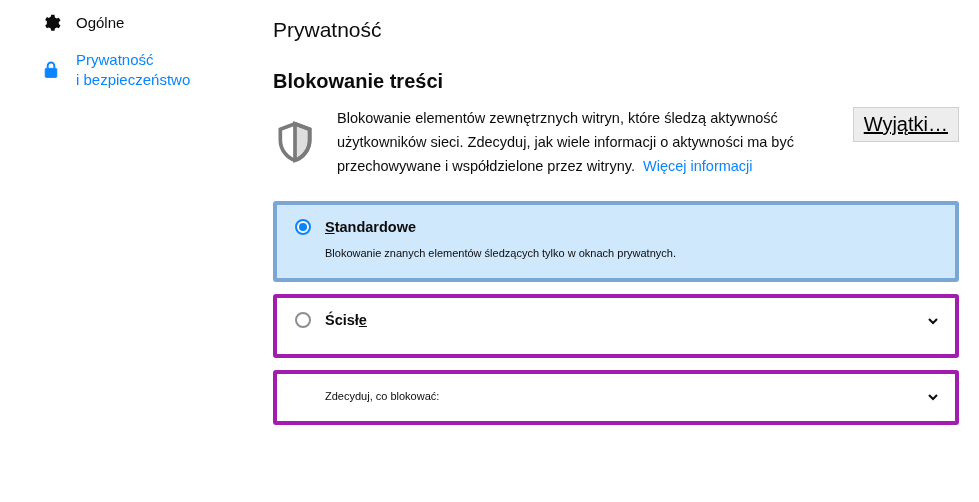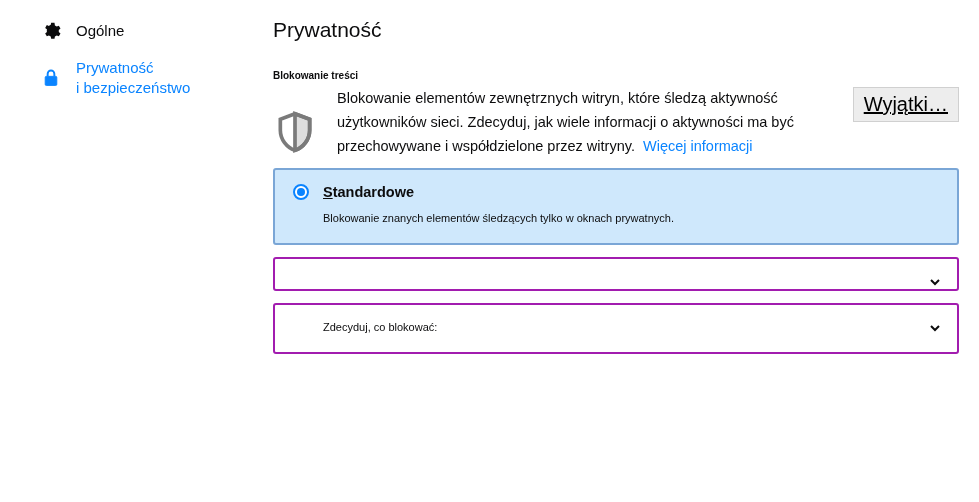--- a/index.html
+++ b/index.html
@@ -8,21 +8,21 @@
   font-size: 14px;
   color: #0c0c0d;
   background: #fff;
   width: 979px;
   height: 502px;
   overflow: hidden;
   display: flex;
 }
 .sidebar {
   width: 245px;
-  padding: 12px 0 0 0;
+  padding: 4px 0 0 0;
 }
 .sidebar-item {
   display: flex;
   align-items: center;
   padding: 8px 10px 8px 40px;
   cursor: pointer;
   color: #0c0c0d;
   font-size: 15px;
   line-height: 1.3;
 }
@@ -42,29 +42,29 @@
   flex: 1;
   padding: 18px 20px 10px 28px;
   position: relative;
 }
 .page-title {
   font-size: 21px;
   font-weight: 500;
   margin-bottom: 28px;
 }
 .section-title {
-  font-size: 10px;
+  font-size: 20px;
   font-weight: 700;
-  margin-bottom: 6px;
+  margin-bottom: 14px;
 }
 .desc-row {
   display: flex;
-  align-items: flex-end;
+  align-items: center;
   gap: 20px;
-  margin-bottom: 9px;
+  margin-bottom: 22px;
 }
 .shield-icon { width: 44px; flex-shrink: 0; margin-top:2px; }
 .desc-text {
   font-size: 14.5px;
   line-height: 1.65;
   color: #0c0c0d;
   max-width: 480px;
 }
 .desc-text a { color: #0a84ff; text-decoration: none; cursor: pointer; }
 .exceptions-btn {
@@ -72,21 +72,21 @@
   background: #ededed;
   border: 1px solid #d0d0d0;
   padding: 5px 10px;
   font-size: 20px;
   cursor: pointer;
   text-decoration: underline;
   align-self: flex-start;
 }
 .options { display: flex; flex-direction: column; gap: 12px; }
 .option-card {
-  border: 2px solid #a21caf;
+  border: 4px solid #a21caf;
   border-radius: 3px;
   padding: 14px 18px 16px 18px;
   position: relative;
   cursor: pointer;
 }
 .option-card.selected {
   background: #cfe8fc;
   border-color: #7aa6d6;
 }
 .option-head {
@@ -176,20 +176,24 @@
       </div>
       <div class="option-desc">Blokowanie znanych elementów śledzących tylko w oknach prywatnych.</div>
     </div>
 
     <div class="option-card">
       <span class="chevron">
         <svg viewBox="0 0 12 12" width="12" height="12" fill="none" stroke="#0c0c0d" stroke-width="2">
             <path d="M2 4l4 4 4-4"></path>
           </svg>
       </span>
+      <div class="option-head">
+        <span class="radio"></span>
+        <span class="option-title"><span>Ścisł</span><span class="ul">e</span></span>
+      </div>
     </div>
 
     <div class="option-card">
       <span class="chevron">
         <svg viewBox="0 0 12 12" width="12" height="12" fill="none" stroke="#0c0c0d" stroke-width="2">
             <path d="M2 4l4 4 4-4"></path>
           </svg>
       </span>
       <div class="option-desc">Zdecyduj, co blokować:</div>
     </div>

